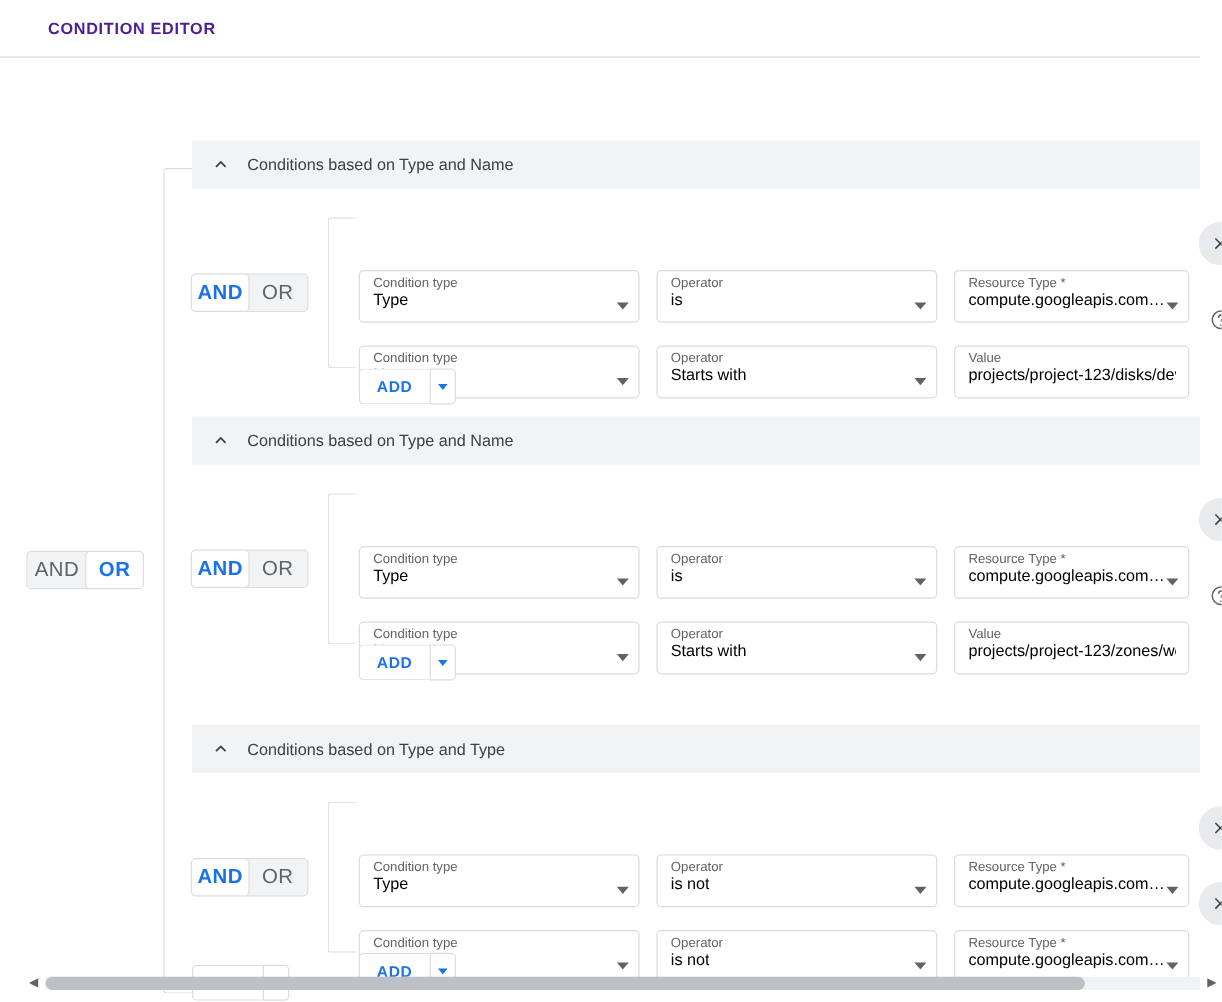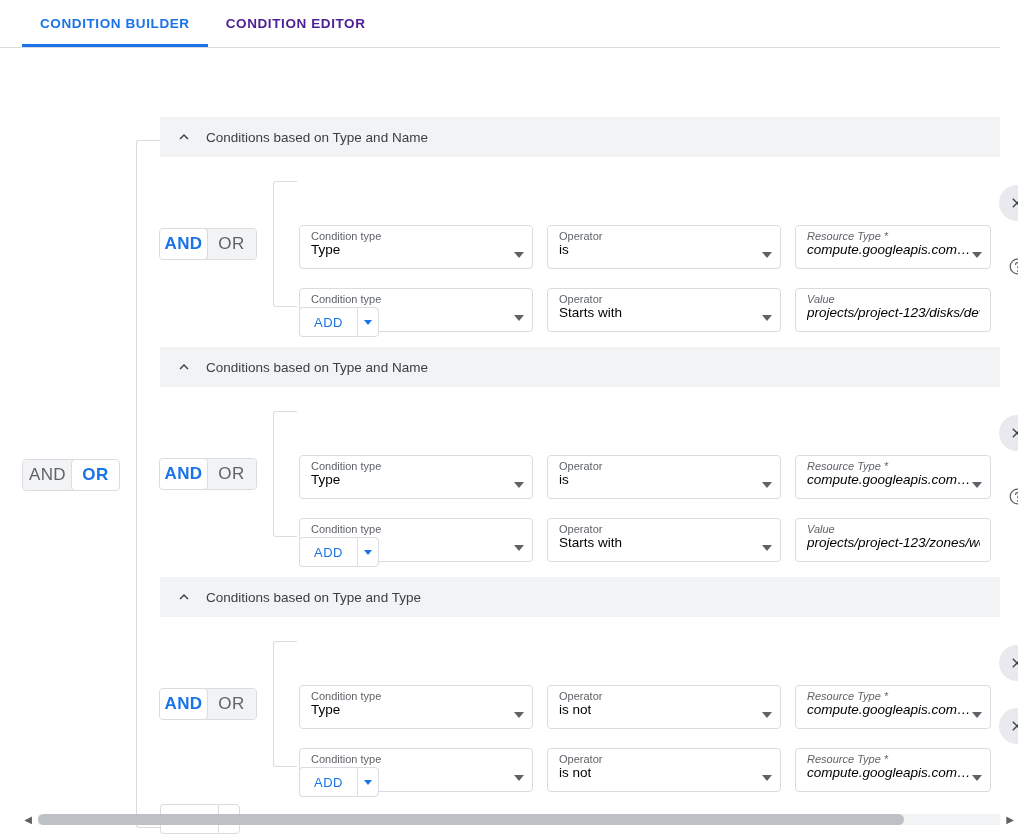--- a/index.html
+++ b/index.html
@@ -168,21 +168,21 @@
     white-space: nowrap;
   }
   .field .fvalue {
     font-size: 13.5px;
     color: #000000;
     white-space: nowrap;
     overflow: hidden;
     text-overflow: clip;
   }
   .field.sel { width: 234px; }
-  .field.val { width: 196px; font-style: italic; }
+  .field.val { width: 196px; }
   .arrow {
     position: absolute;
     right: 8px;
     bottom: 10px;
     width: 0;
     height: 0;
     border-left: 5px solid transparent;
     border-right: 5px solid transparent;
     border-top: 6px solid #5f6368;
   }
@@ -211,21 +211,21 @@
     align-items: stretch;
     height: 30px;
   }
   .addbtn .main {
     border: 1px solid #dadce0;
     border-right: none;
     border-radius: 4px 0 0 4px;
     background: #fff;
     color: #1a73e8;
     font-size: 13px;
-    font-weight: normal;
+    font-weight: bold;
     letter-spacing: .5px;
     padding: 0 14px;
     display: flex;
     align-items: center;
     cursor: pointer;
   }
   .addbtn .drop {
     border: 1px solid #dadce0;
     border-radius: 0 4px 4px 0;
     background: #fff;
@@ -275,23 +275,20 @@
     font-size: 10px;
     color: #5f6368;
     cursor: pointer;
     user-select: none;
   }
 </style>
 </head>
 <body>
 
 <div class="tabbar">
-  <div class="tab active">
-    <span>CONDITION BUILDER</span>
-  </div>
   <div class="tab">
     <span>CONDITION EDITOR</span>
   </div>
 </div>
 
 <div class="page">
 
   <div class="outer-bracket"></div>
 
   <div class="outer-toggle">
@@ -450,21 +447,21 @@
 
       <div class="addbtn" style="left:139px;top:150px;">
         <div class="main">ADD</div>
         <div class="drop">
             <i></i>
           </div>
       </div>
     </div>
   </div>
 
-  <div class="group" style="top:529px;">
+  <div class="group" style="top:556px;">
     <div class="group-header">
       <span class="caret">
         <svg width="18" height="18" viewBox="0 0 24 24">
             <path d="M7.4 15.4 12 10.8l4.6 4.6L18 14l-6-6-6 6z" fill="#3c4043"></path>
           </svg>
       </span>
       <span>Conditions based on Type and Type</span>
     </div>
     <div class="group-body" style="height:173px;">
       <div class="inner-bracket" style="top:24px;height:126px;"></div>

